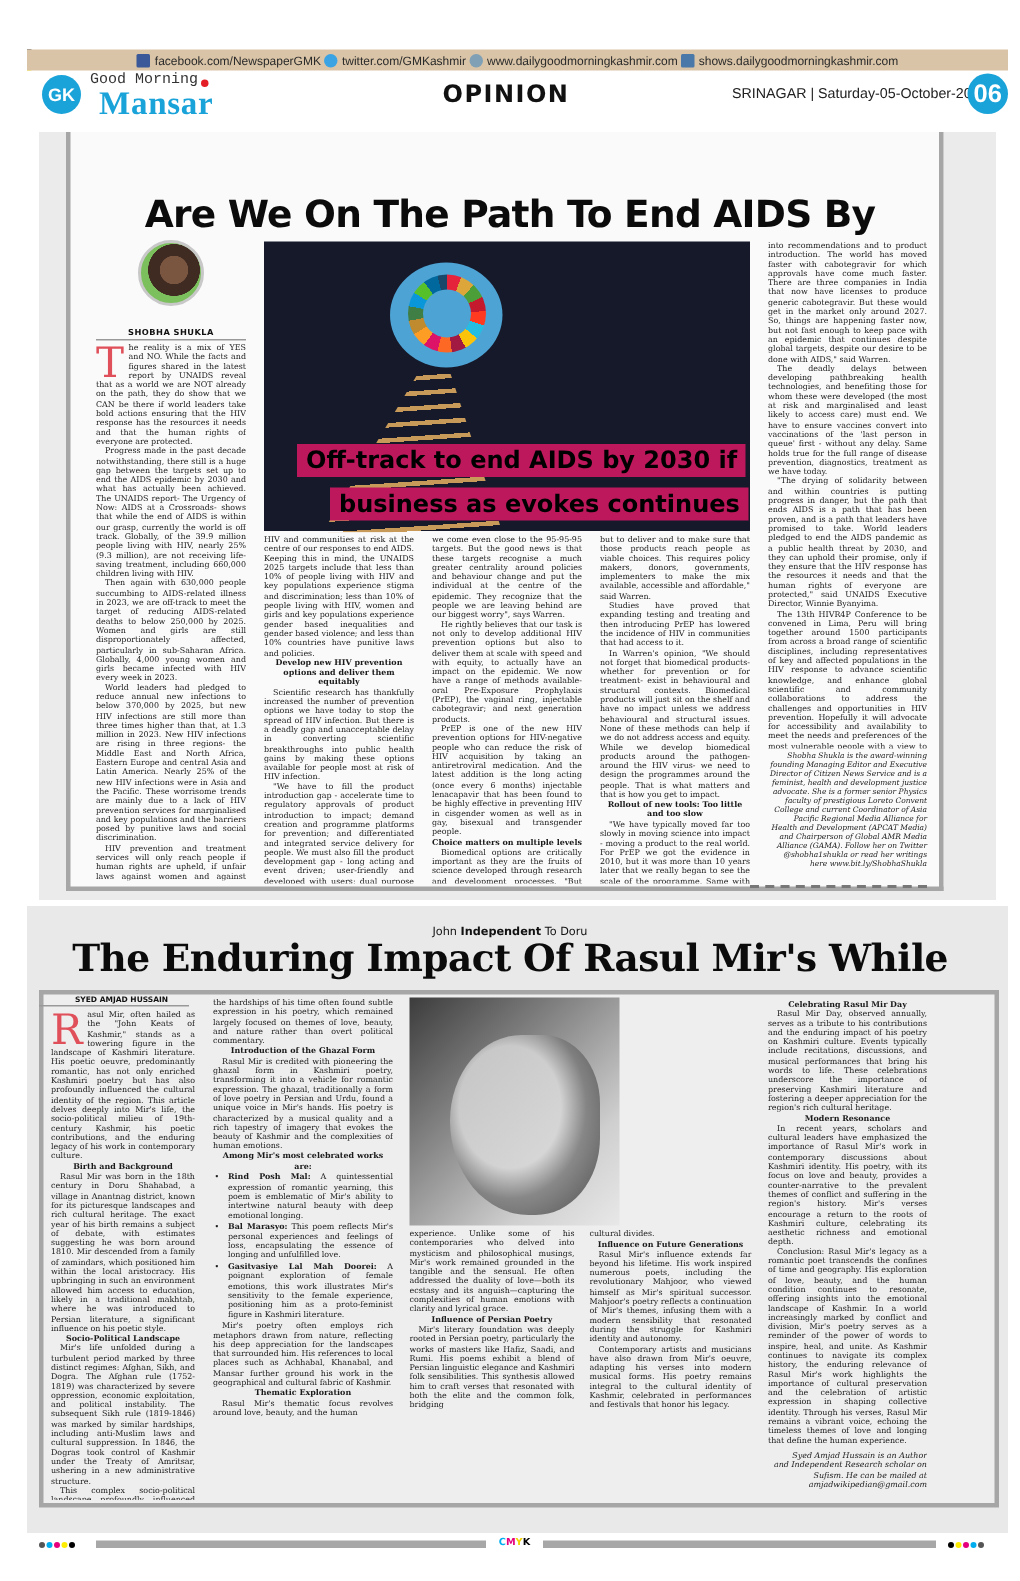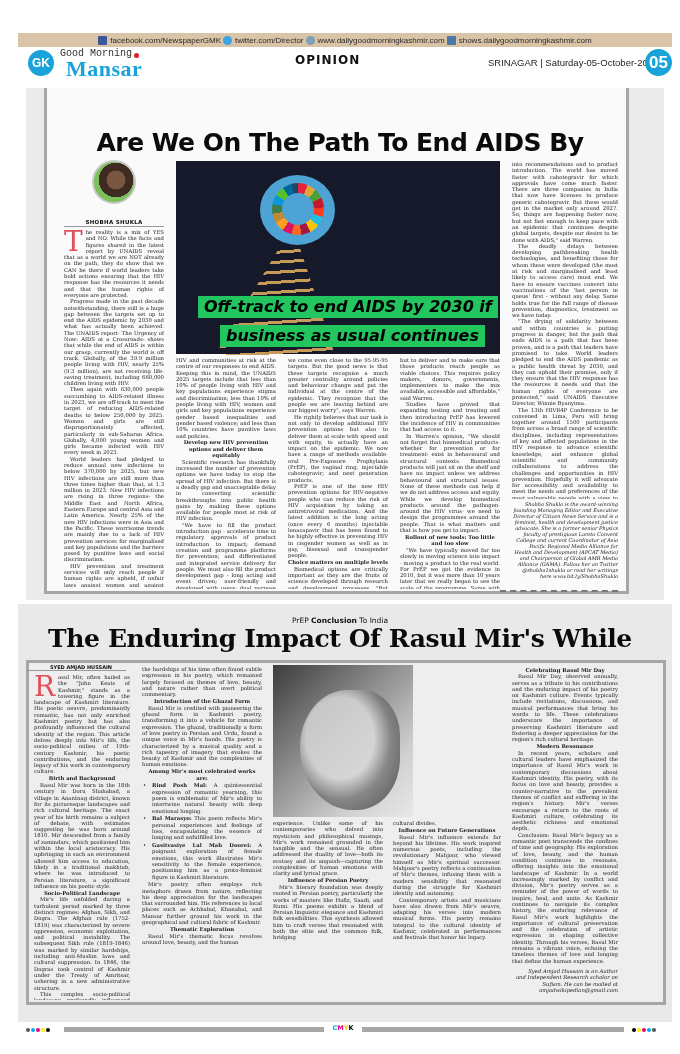--- a/index.html
+++ b/index.html
@@ -22,21 +22,21 @@
     background: linear-gradient(#000 0 25%, #e6007e 25% 50%, #00aeef 50% 75%, #ffed00 75% 100%); }
 
   
   .masthead { position: absolute; left: 18px; top: 48px; width: 654px; height: 30px; }
   .gk-logo { position: absolute; left: 10px; top: 2px; width: 26px; height: 26px; border-radius: 50%;
     background: #1aa3d9; color: #fff; font-family: "Liberation Sans", sans-serif; font-size: 12px; font-weight: bold;
     display: flex; align-items: center; justify-content: center; }
   .brand-small { position: absolute; left: 42px; top: 0px; font-family: Liberation Mono, monospace; font-size: 10px; color: #333; }
   .brand-big { position: absolute; left: 48px; top: 8px; font-family: "Liberation Serif", serif; font-size: 22px; font-weight: bold; color: #1aa3d9; letter-spacing: 0.5px; }
   .brand-dot { position: absolute; left: 116px; top: 5px; width: 5px; height: 5px; border-radius: 50%; background: #e41e26; }
-  .section-title { position: absolute; left: 277px; top: 5px; font-family: "DejaVu Sans", sans-serif; font-size: 12px; font-weight: bold; letter-spacing: 1px; }
+  .section-title { position: absolute; left: 277px; top: 5px; font-family: "DejaVu Sans", sans-serif; font-size: 16px; font-weight: bold; letter-spacing: 1px; }
   .dateline { position: absolute; left: 470px; top: 9px; font-family: "Liberation Sans", sans-serif; font-size: 9.5px; color: #222; }
   .page-num { position: absolute; left: 627px; top: 1px; width: 27px; height: 27px; border-radius: 50%; background: #1aa3d9; color: #fff;
     font-family: "Liberation Sans", sans-serif; font-size: 17px; font-weight: bold; display:flex; align-items:center; justify-content:center; }
 
   
   .panel { position: absolute; background: #ebebeb; }
   .panel-1 { left: 26px; top: 88px; width: 638px; height: 512px; }
   .frame { position: absolute; border: 3px solid #a6a6a6; background: #fafafa; }
   .frame-1 { left: 44px; top: 88px; width: 585px; height: 506px; border-top: none; }
   .panel-2 { left: 18px; top: 604px; width: 654px; height: 418px; background: #e9e9e9; }
@@ -57,21 +57,21 @@
   .dropcap { float: left; font-size: 28px; line-height: 24px; color: #e0505a; margin: 1px 3px 0 0; font-family: "DejaVu Serif", serif; }
 
   .hero-image { position: absolute; left: 176px; top: 161px; width: 324px; height: 193px; background: #15192a; overflow: hidden; }
   .globe { position: absolute; left: 260px; top: 175px; width: 75px; height: 70px; border-radius: 50%; background: #4da3d4; }
   .sdg-ring { position: absolute; left: 272px; top: 183px; width: 52px; height: 52px; border-radius: 50%;
     background: conic-gradient(#e5243b 0 6%, #dda63a 6% 12%, #4c9f38 12% 18%, #c5192d 18% 24%, #ff3a21 24% 30%, #26bde2 30% 36%, #fcc30b 36% 42%, #a21942 42% 48%, #fd6925 48% 54%, #dd1367 54% 60%, #fd9d24 60% 66%, #bf8b2e 66% 72%, #3f7e44 72% 78%, #0a97d9 78% 84%, #56c02b 84% 90%, #00689d 90% 96%, #19486a 96% 100%); }
   .sdg-hole { position: absolute; left: 282px; top: 193px; width: 32px; height: 32px; border-radius: 50%; background: #4da3d4; }
   .ladder { position: absolute; left: 215px; top: 245px; width: 120px; height: 110px;
     background: repeating-linear-gradient(176deg, #c79a5a 0 3px, transparent 3px 10px);
     clip-path: polygon(55% 0, 70% 0, 100% 100%, 0 100%); }
-  .caption-box { position: absolute; background: #22c55e; font-family: "DejaVu Sans", sans-serif; font-weight: bold; font-style: italic; color: #000; font-size: 16px; line-height: 22px; padding: 0 6px; white-space: nowrap; }
+  .caption-box { position: absolute; background: #be185d; font-family: "DejaVu Sans", sans-serif; font-weight: bold; color: #000; font-size: 16px; line-height: 22px; padding: 0 6px; white-space: nowrap; }
   .cap-1 { left: 198px; top: 296px; }
   .cap-2 { left: 220px; top: 325px; }
 
   .bio { position: absolute; left: 512px; top: 501px; width: 106px; font-family: "DejaVu Serif", serif; font-style: italic; font-size: 5px; line-height: 6px; text-align: right; color: #222; }
   .dash-rule { position: absolute; left: 500px; top: 590px; width: 118px; border-top: 2px dashed #777; }
 
   
   .kicker { position: absolute; left: 0; top: 616px; width: 680px; text-align: center; font-family: "DejaVu Sans", sans-serif; font-size: 7.5px; color: #111; }
   .kicker b { font-weight: bold; }
   .headline-2 { position: absolute; left: 0; top: 624px; width: 680px; text-align: center; font-family: "DejaVu Serif", serif; font-size: 25px; font-weight: bold; letter-spacing: -0.4px; color: #0b0b0b; }
@@ -102,58 +102,58 @@
 <body>
 
 <div class="reg-left"></div>
 <div class="social-bar">
   <span class="social-item">
     <span class="si-icon fb"></span>
     <span>facebook.com/NewspaperGMK</span>
   </span>
   <span class="social-item">
     <span class="si-icon tw"></span>
-    <span>twitter.com/Director</span>
+    <span>twitter.com/GMKashmir</span>
   </span>
   <span class="social-item">
     <span class="si-icon web"></span>
     <span>www.dailygoodmorningkashmir.com</span>
   </span>
   <span class="social-item">
     <span class="si-icon ep"></span>
     <span>shows.dailygoodmorningkashmir.com</span>
   </span>
 </div>
 
 <div class="masthead">
   <div class="gk-logo">GK</div>
   <div class="brand-small">Good Morning</div>
   <div class="brand-big">Mansar</div>
   <div class="brand-dot"></div>
   <div class="section-title">OPINION</div>
   <div class="dateline">SRINAGAR | Saturday-05-October-2024</div>
-  <div class="page-num">05</div>
+  <div class="page-num">06</div>
 </div>
 
 <div class="panel panel-1"></div>
 <div class="frame frame-1"></div>
 
 <h1 class="headline-1">Are We On The Path To End AIDS By 2030?</h1>
 
 <div class="author-photo"></div>
 <div class="byline-1">SHOBHA SHUKLA</div>
 <div class="byline-rule"></div>
 
 <div class="hero-image"></div>
 <div class="globe"></div>
 <div class="sdg-ring"></div>
 <div class="sdg-hole"></div>
 <div class="ladder"></div>
 <div class="caption-box cap-1">Off-track to end AIDS by 2030 if</div>
-<div class="caption-box cap-2">business as usual continues</div>
+<div class="caption-box cap-2">business as evokes continues</div>
 
 <div class="col" style="left:64px; top:229px; width:100px; height:358px;">
   <span class="dropcap">T</span>
   <p class="noindent">he reality is a mix of YES and NO. While the facts and figures shared in the latest report by UNAIDS reveal that as a world we are NOT already on the path, they do show that we CAN be there if world leaders take bold actions ensuring that the HIV response has the resources it needs and that the human rights of everyone are protected.</p>
   <p>Progress made in the past decade notwithstanding, there still is a huge gap between the targets set up to end the AIDS epidemic by 2030 and what has actually been achieved. The UNAIDS report- The Urgency of Now: AIDS at a Crossroads- shows that while the end of AIDS is within our grasp, currently the world is off track. Globally, of the 39.9 million people living with HIV, nearly 25% (9.3 million), are not receiving life-saving treatment, including 660,000 children living with HIV.</p>
   <p>Then again with 630,000 people succumbing to AIDS-related illness in 2023, we are off-track to meet the target of reducing AIDS-related deaths to below 250,000 by 2025. Women and girls are still disproportionately affected, particularly in sub-Saharan Africa. Globally, 4,000 young women and girls became infected with HIV every week in 2023.</p>
   <p>World leaders had pledged to reduce annual new infections to below 370,000 by 2025, but new HIV infections are still more than three times higher than that, at 1.3 million in 2023. New HIV infections are rising in three regions- the Middle East and North Africa, Eastern Europe and central Asia and Latin America. Nearly 25% of the new HIV infections were in Asia and the Pacific. These worrisome trends are mainly due to a lack of HIV prevention services for marginalised and key populations and the barriers posed by punitive laws and social discrimination.</p>
   <p>HIV prevention and treatment services will only reach people if human rights are upheld, if unfair laws against women and against marginalised communities are scrapped, and if discrimination and violence are tackled head on.</p>
 
 </div>
@@ -187,21 +187,21 @@
   <p>The deadly delays between developing pathbreaking health technologies, and benefiting those for whom these were developed (the most at risk and marginalised and least likely to access care) must end. We have to ensure vaccines convert into vaccinations of the 'last person in queue' first - without any delay. Same holds true for the full range of disease prevention, diagnostics, treatment as we have today.</p>
   <p>"The drying of solidarity between and within countries is putting progress in danger, but the path that ends AIDS is a path that has been proven, and is a path that leaders have promised to take. World leaders pledged to end the AIDS pandemic as a public health threat by 2030, and they can uphold their promise, only if they ensure that the HIV response has the resources it needs and that the human rights of everyone are protected," said UNAIDS Executive Director, Winnie Byanyima.</p>
   <p>The 13th HIVR4P Conference to be convened in Lima, Peru will bring together around 1500 participants from across a broad range of scientific disciplines, including representatives of key and affected populations in the HIV response to advance scientific knowledge, and enhance global scientific and community collaborations to address the challenges and opportunities in HIV prevention. Hopefully it will advocate for accessibility and availability to meet the needs and preferences of the most vulnerable people with a view to end AIDS by 2030.</p>
 </div>
 <div class="bio">Shobha Shukla is the award-winning founding Managing Editor and Executive Director of Citizen News Service and is a feminist, health and development justice advocate. She is a former senior Physics faculty of prestigious Loreto Convent College and current Coordinator of Asia Pacific Regional Media Alliance for Health and Development (APCAT Media) and Chairperson of Global AMR Media Alliance (GAMA). Follow her on Twitter @shobha1shukla or read her writings here www.bit.ly/ShobhaShukla</div>
 <div class="dash-rule"></div>
 
 <div class="panel panel-2"></div>
 <div class="frame frame-2"></div>
 
-<div class="kicker"><span>PrEP </span><b>Conclusion</b><span> To India</span></div>
+<div class="kicker"><span>John </span><b>Independent</b><span> To Doru</span></div>
 <h1 class="headline-2">The Enduring Impact Of Rasul Mir's While</h1>
 
 <div class="byline-2">SYED AMJAD HUSSAIN</div>
 <div class="byline-2-rule"></div>
 
 <div class="portrait"></div>
 <div class="portrait-face"></div>
 
 <div class="col" style="left:34px; top:674px; width:96px; height:326px;">
   <span class="dropcap">R</span>

